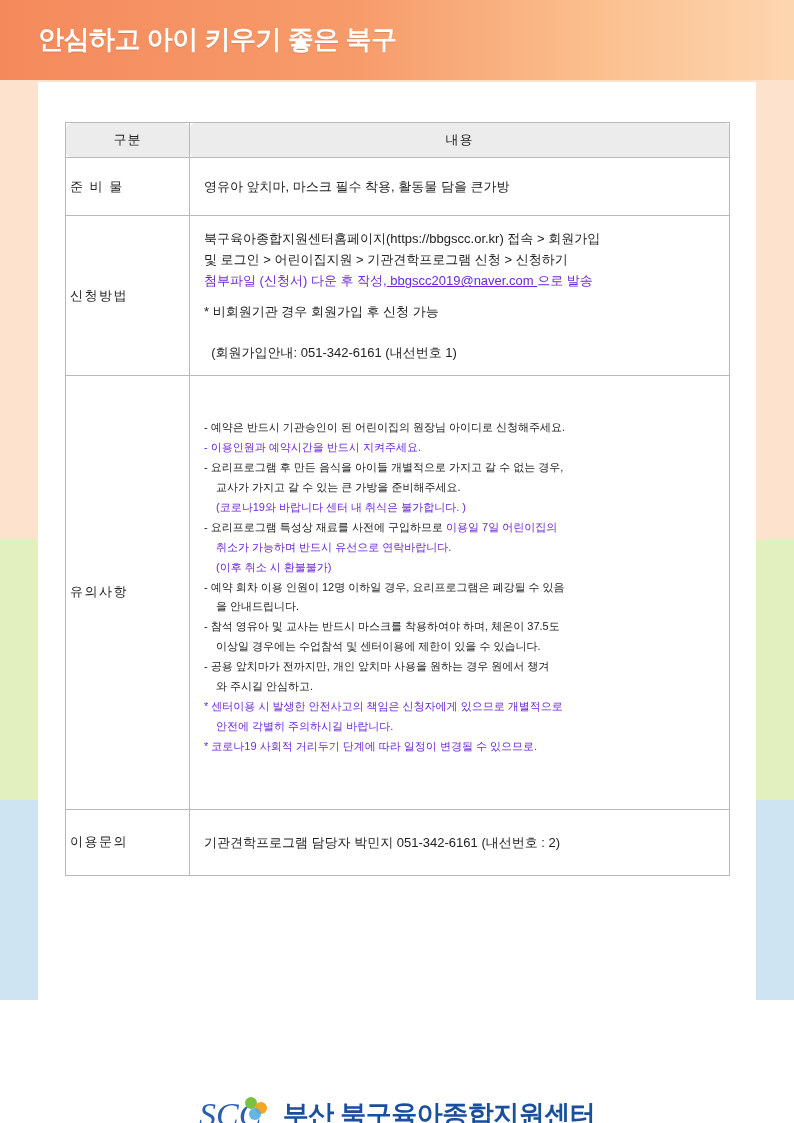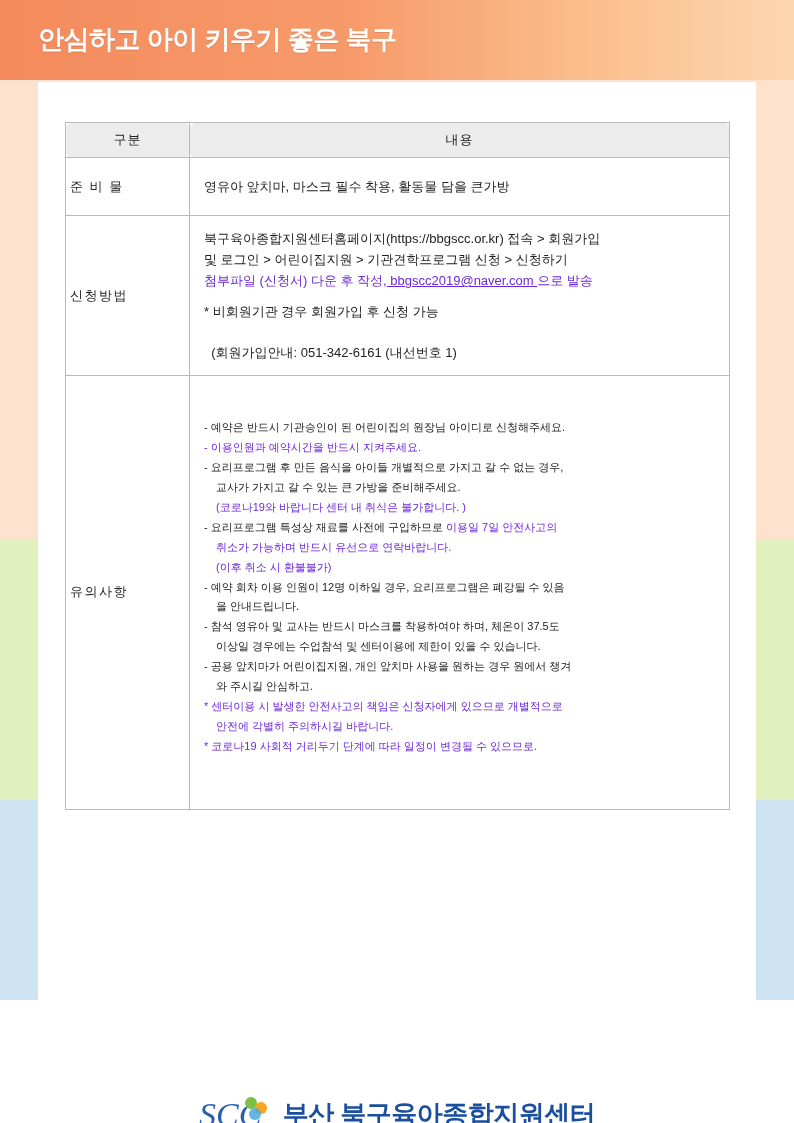--- a/index.html
+++ b/index.html
@@ -227,36 +227,40 @@
 
     <tr class="row-notice">
       <td class="lbl">유의사항</td>
       <td class="body-cell">
         <ul class="notice-list" id="notice-list">
             <li>- 예약은 반드시 기관승인이 된 어린이집의 원장님 아이디로 신청해주세요.</li>
             <li class=" red">- 이용인원과 예약시간을 반드시 지켜주세요.</li>
             <li>- 요리프로그램 후 만든 음식을 아이들 개별적으로  가지고 갈 수 없는 경우,</li>
             <li class="noindent">교사가 가지고 갈 수 있는 큰 가방을 준비해주세요.</li>
             <li class="noindent red">(코로나19와 바랍니다 센터 내 취식은 불가합니다. )</li>
-            <li><span>- 요리프로그램 특성상 재료를 사전에 구입하므로 </span><span class="red">이용일 7일 안전사고의</span></li>
+            <li><span>- 요리프로그램 특성상 재료를 사전에 구입하므로 </span><span class="red">이용일 7일 어린이집의</span></li>
             <li class="noindent red">취소가 가능하며 반드시 유선으로 연락바랍니다.</li>
             <li class="noindent red">(이후 취소 시 환불불가)</li>
             <li>- 예약 회차 이용 인원이 12명 이하일 경우, 요리프로그램은 폐강될 수 있음</li>
             <li class="noindent">을 안내드립니다.</li>
             <li>- 참석 영유아 및 교사는 반드시 마스크를 착용하여야 하며, 체온이 37.5도</li>
             <li class="noindent">이상일 경우에는 수업참석 및 센터이용에 제한이 있을 수 있습니다.</li>
-            <li>- 공용 앞치마가 어린이집지원, 개인 앞치마 사용을 원하는 경우 원에서 챙겨</li>
+            <li>- 공용 앞치마가 전까지만, 개인 앞치마 사용을 원하는 경우 원에서 챙겨</li>
             <li class="noindent">와 주시길 안심하고.</li>
             <li class=" red">* 센터이용 시 발생한 안전사고의 책임은 신청자에게 있으므로 개별적으로</li>
             <li class="noindent red">안전에 각별히 주의하시길 바랍니다.</li>
             <li class=" red">* 코로나19 사회적 거리두기 단계에 따라 일정이 변경될 수 있으므로.</li>
           </ul>
       </td>
     </tr>
 
+    <tr>
+      <td class="lbl">이용문의</td>
+      <td class="body-cell" style="padding-top:22px;padding-bottom:22px;">기관견학프로그램 담당자 박민지 051-342-6161 (내선번호 : 2)</td>
+    </tr>
   </tbody>
 </table>
 
 <div class="footer">
   <div class="logo-mark">
     <svg width="74" height="40" viewBox="0 0 74 40">
       <text x="0" y="32" font-family="Liberation Serif, serif" font-size="34" font-style="italic" fill="#2a5fb0">SCC</text>
       <circle cx="52" cy="9" r="6" fill="#7ac143"></circle>
       <circle cx="62" cy="14" r="6" fill="#f5a623"></circle>
       <circle cx="56" cy="20" r="6" fill="#4aa8e0" opacity="0.85"></circle>

